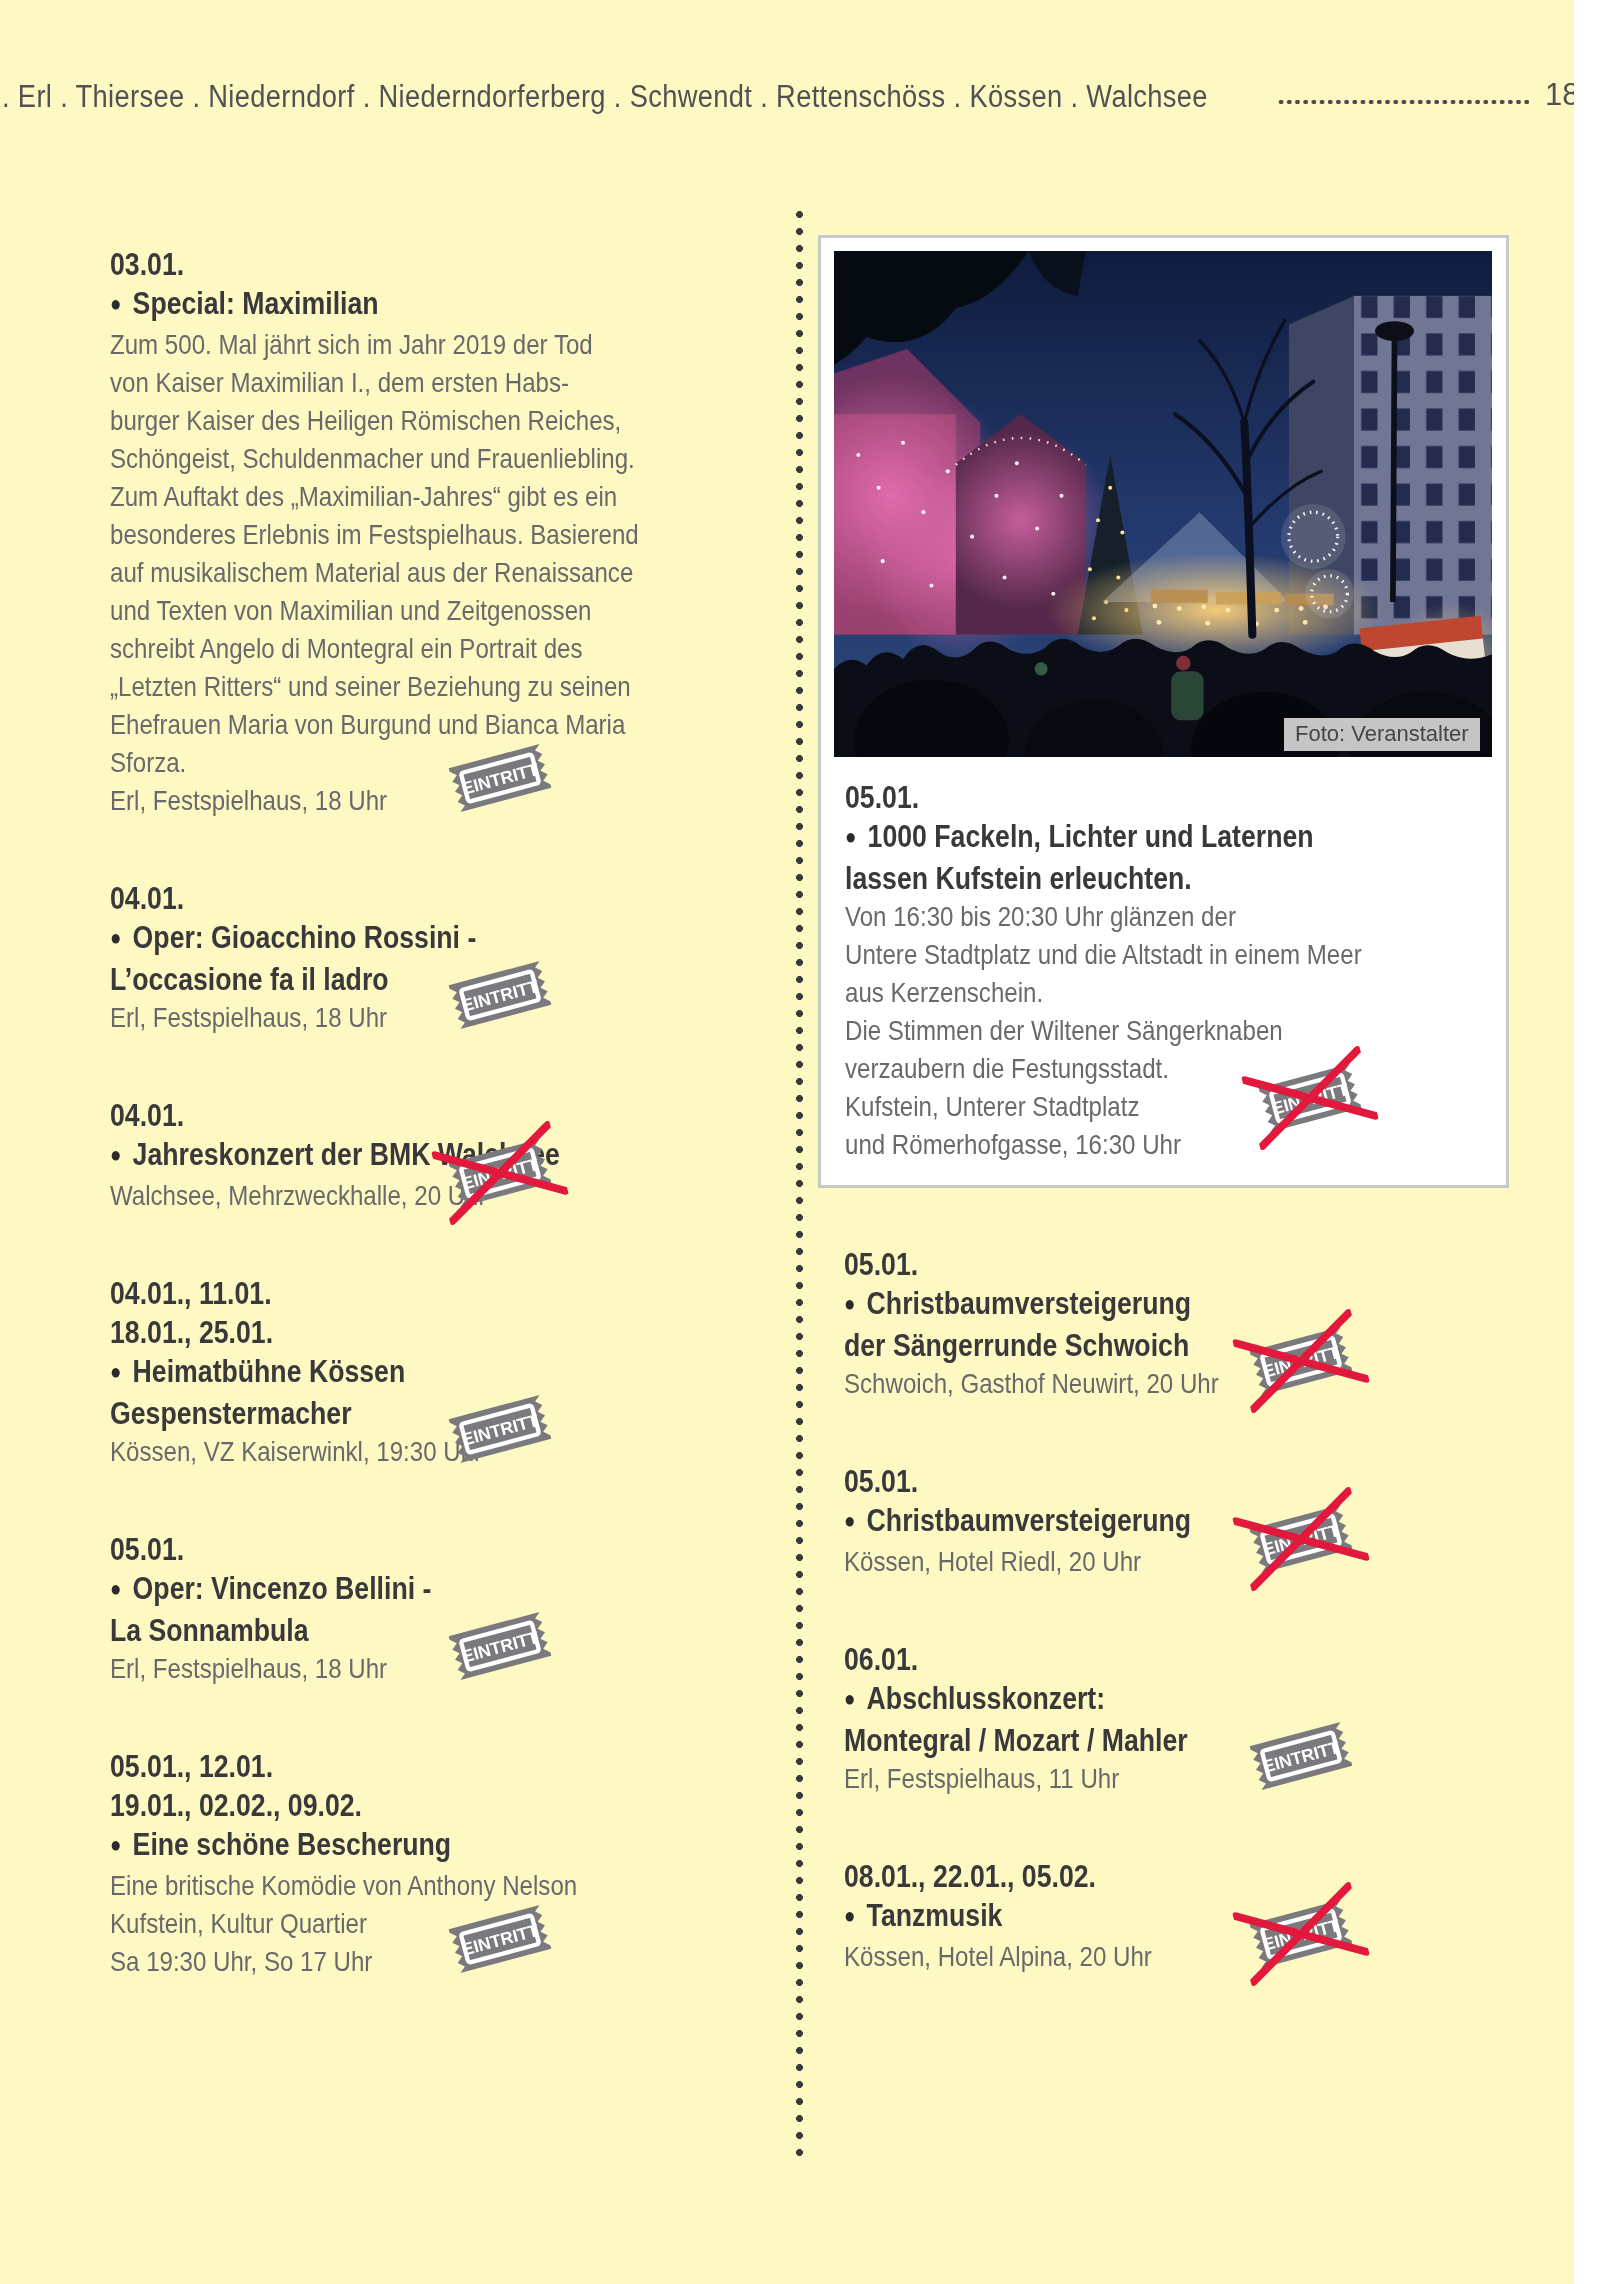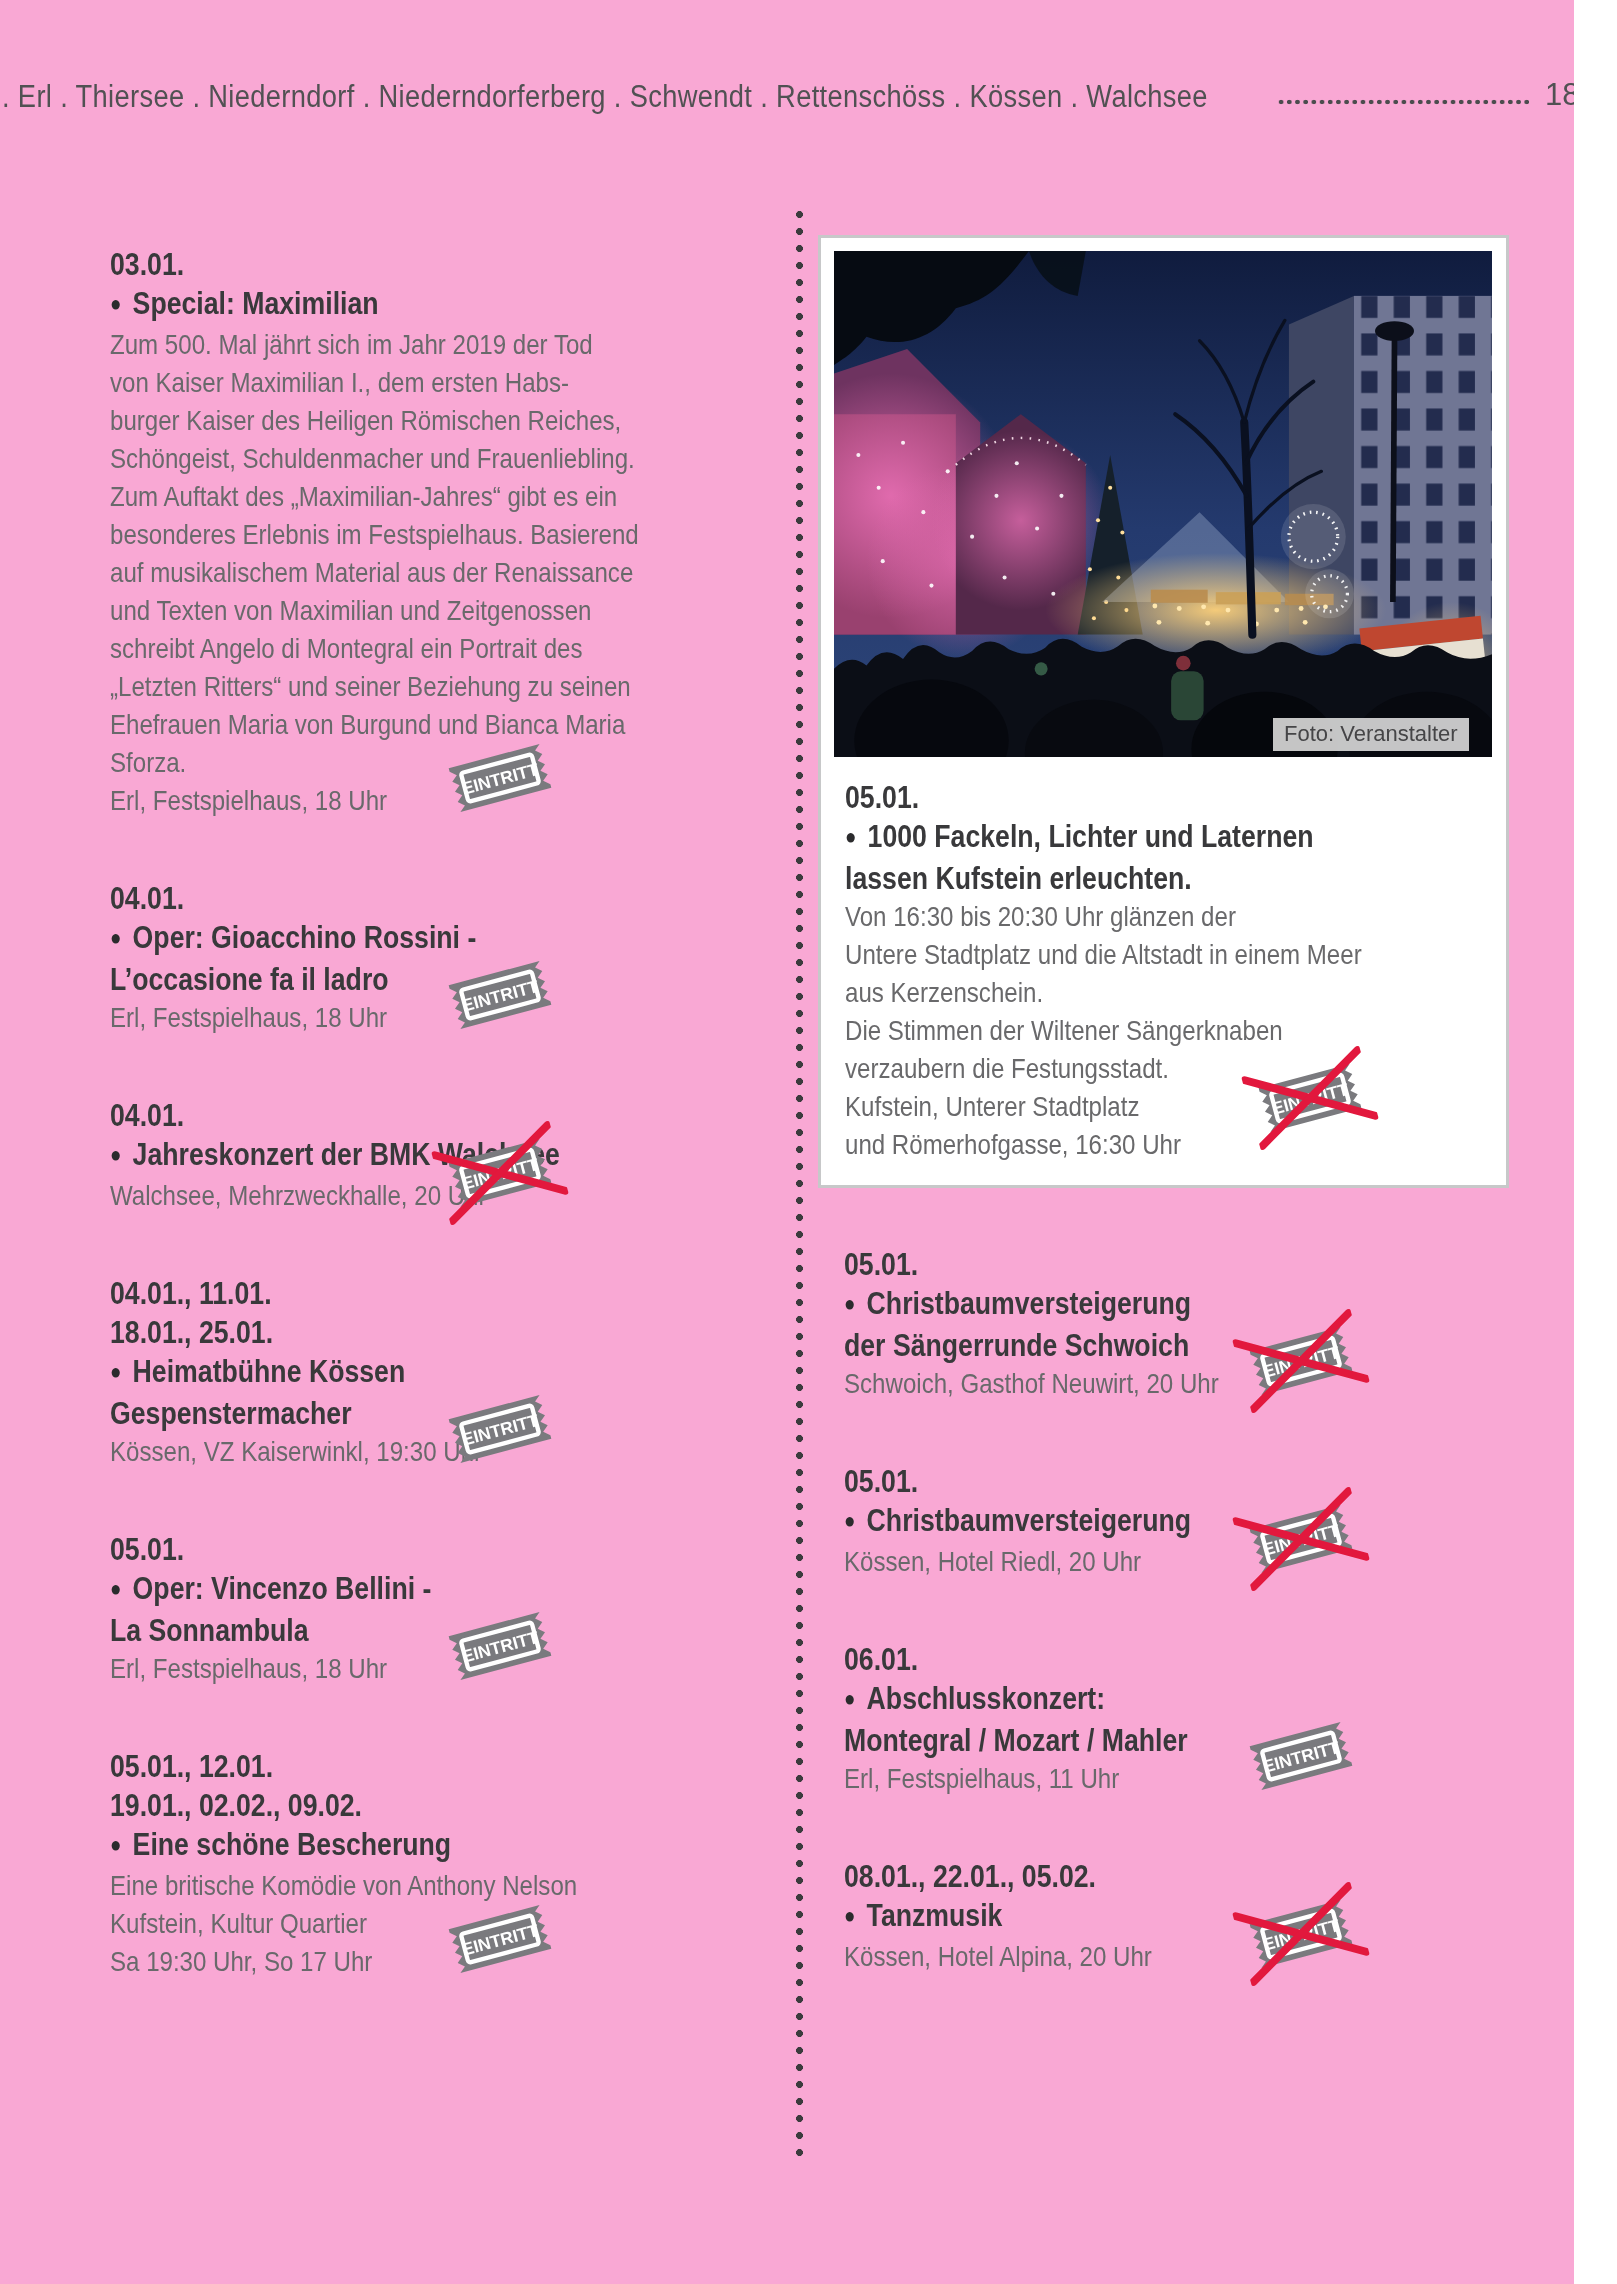--- a/index.html
+++ b/index.html
@@ -1,16 +1,16 @@
 <!DOCTYPE html>
 <html lang="de" style="font-size:13px"><head>
 <meta charset="utf-8">
 <style>
   html,body{margin:0;padding:0;background:#fff;}
-  .page{position:relative;width:1574px;height:2284px;background:#f9a8d4;
+  .page{position:relative;width:1574px;height:2284px;background:#fef9c3;
         font-family:"Liberation Sans",sans-serif;overflow:hidden;}
 
   
   .hdr-regions{position:absolute;left:1.6px;top:77px;font-size:31px;line-height:39px;
                color:#515153;letter-spacing:0.4px;white-space:nowrap;
                transform:scaleX(.88);transform-origin:0 0;font-weight:400;}
   .hdr-leader{position:absolute;left:1277px;top:98px;width:255px;height:8.2px;
               background:radial-gradient(circle,#4c4c4e 2.1px,transparent 2.6px);
               background-size:8.2px 8.2px;background-repeat:repeat-x;}
   .hdr-page{position:absolute;left:1545px;top:77px;font-size:31px;color:#515153;}
@@ -31,21 +31,21 @@
   .ev-dates,.ev-title{font-weight:700;font-size:31px;line-height:39px;color:#39393b;white-space:pre-line;}
   .ev-title .bullet{display:inline-block;font-size:22px;transform:translateY(-3.3px);margin-right:13px;color:#2b2b2d;}
   .ev-body,.ev-venue{font-weight:400;font-size:28px;line-height:38px;color:#69696b;white-space:pre-line;}
   .col-right .event{margin-left:26px;}
 
   
   .frame{border:3.3px solid #c7c8c9;padding:13px 13px 21px;margin-bottom:57px;background:#fff;}
   .frame .event{margin:21px 0 0 11.4px;}
   .photo{position:relative;width:658px;height:506px;background:#1a2548;}
   .photo svg{display:block;width:100%;height:100%;}
-  .photo-caption{position:absolute;right:23px;bottom:6.5px;background:rgba(212,212,212,.93);
+  .photo-caption{position:absolute;right:12px;bottom:6.5px;background:rgba(212,212,212,.93);
                  color:#454547;font-size:22px;line-height:28px;padding:2.4px 11.4px;}
 
   
   .ticket{position:absolute;width:122px;height:84px;transform:rotate(-15deg);}
   .col-left .ticket{right:238px;bottom:0;}
   .col-right .ticket{right:147px;bottom:0;}
   .frame .ticket{right:122px;bottom:24.5px;}
 </style>
 </head>
 <body>

